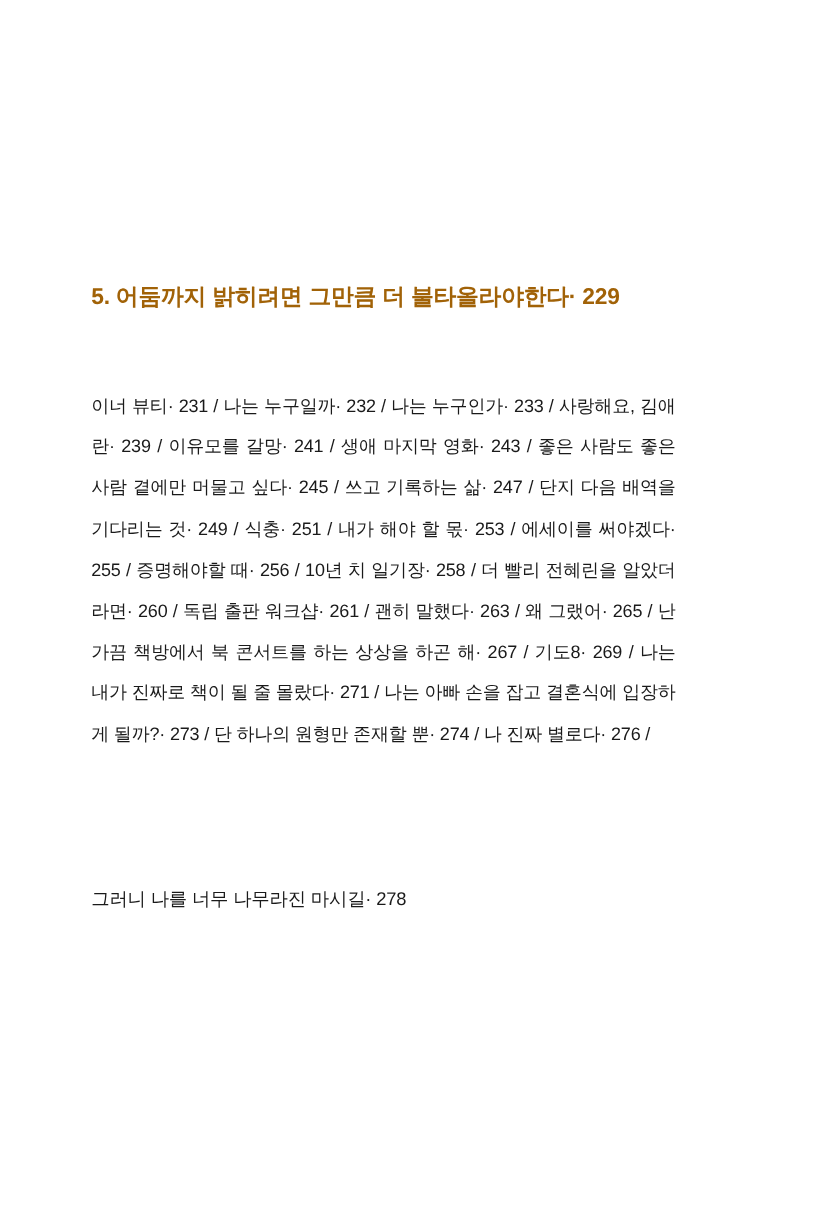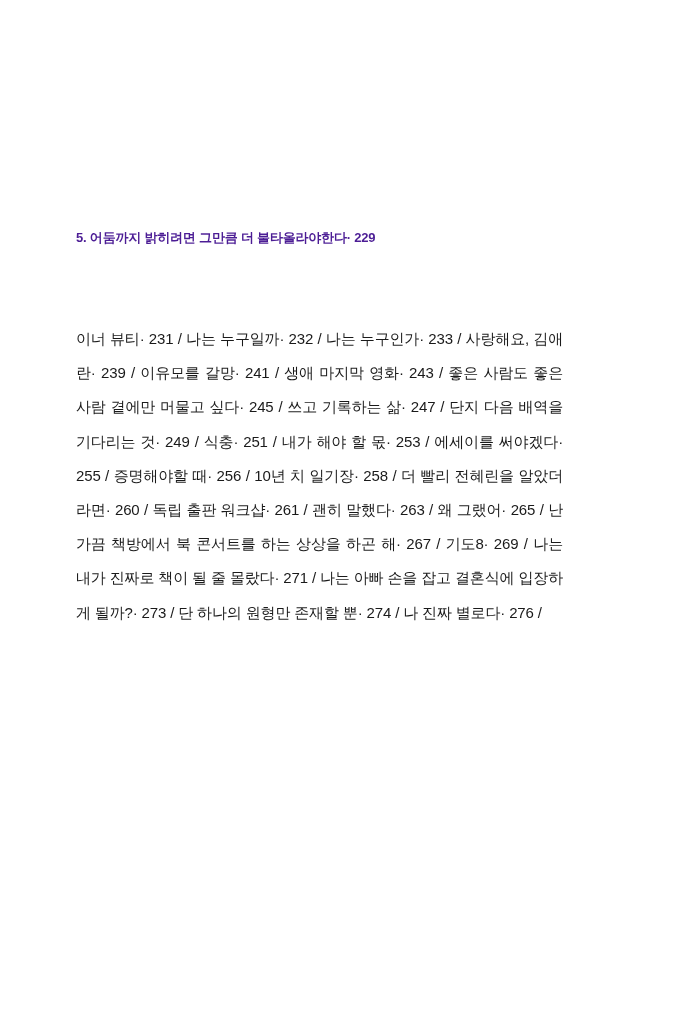--- a/index.html
+++ b/index.html
@@ -18,24 +18,24 @@
     position: relative;
     width: 700px;
     height: 1021px;
     box-sizing: border-box;
   }
   .chapter-heading {
     position: absolute;
     left: 76px;
     top: 218px;
     width: 560px;
-    font-size: 13px;
+    font-size: 19px;
     font-weight: bold;
     letter-spacing: -0.2px;
-    color: #4c1d95;
+    color: #a16207;
     white-space: nowrap;
   }
   .toc-body {
     position: absolute;
     left: 76px;
     top: 322px;
     width: 487px;
     font-size: 15px;
     line-height: 34.2px;
     color: #1a1a1a;
@@ -62,14 +62,15 @@
 <body>
 
 <div class="page">
 
   <h2 class="chapter-heading">5. 어둠까지 밝히려면 그만큼 더 불타올라야한다· 229</h2>
 
   <div class="toc-body">
     <span class="entries">이너 뷰티· 231 / 나는 누구일까· 232 / 나는 누구인가· 233 / 사랑해요, 김애란· 239 / 이유모를 갈망· 241 / 생애 마지막 영화· 243 / 좋은 사람도 좋은 사람 곁에만 머물고 싶다· 245 / 쓰고 기록하는 삶· 247 / 단지 다음 배역을 기다리는 것· 249 / 식충· 251 / 내가 해야 할 몫· 253 / 에세이를 써야겠다· 255 / 증명해야할 때· 256 / 10년 치 일기장· 258 / 더 빨리 전혜린을 알았더라면· 260 / 독립 출판 워크샵· 261 / 괜히 말했다· 263 / 왜 그랬어· 265 / 난 가끔 책방에서 북 콘서트를 하는 상상을 하곤 해· 267 / 기도8· 269 / 나는 내가 진짜로 책이 될 줄 몰랐다· 271 / 나는 아빠 손을 잡고 결혼식에 입장하게 될까?· 273 / 단 하나의 원형만 존재할 뿐· 274 / 나 진짜 별로다· 276 /</span>
   </div>
 
+  <div class="toc-last-line">그러니 나를 너무 나무라진 마시길· 278</div>
 
 </div>
 
 </body></html>

